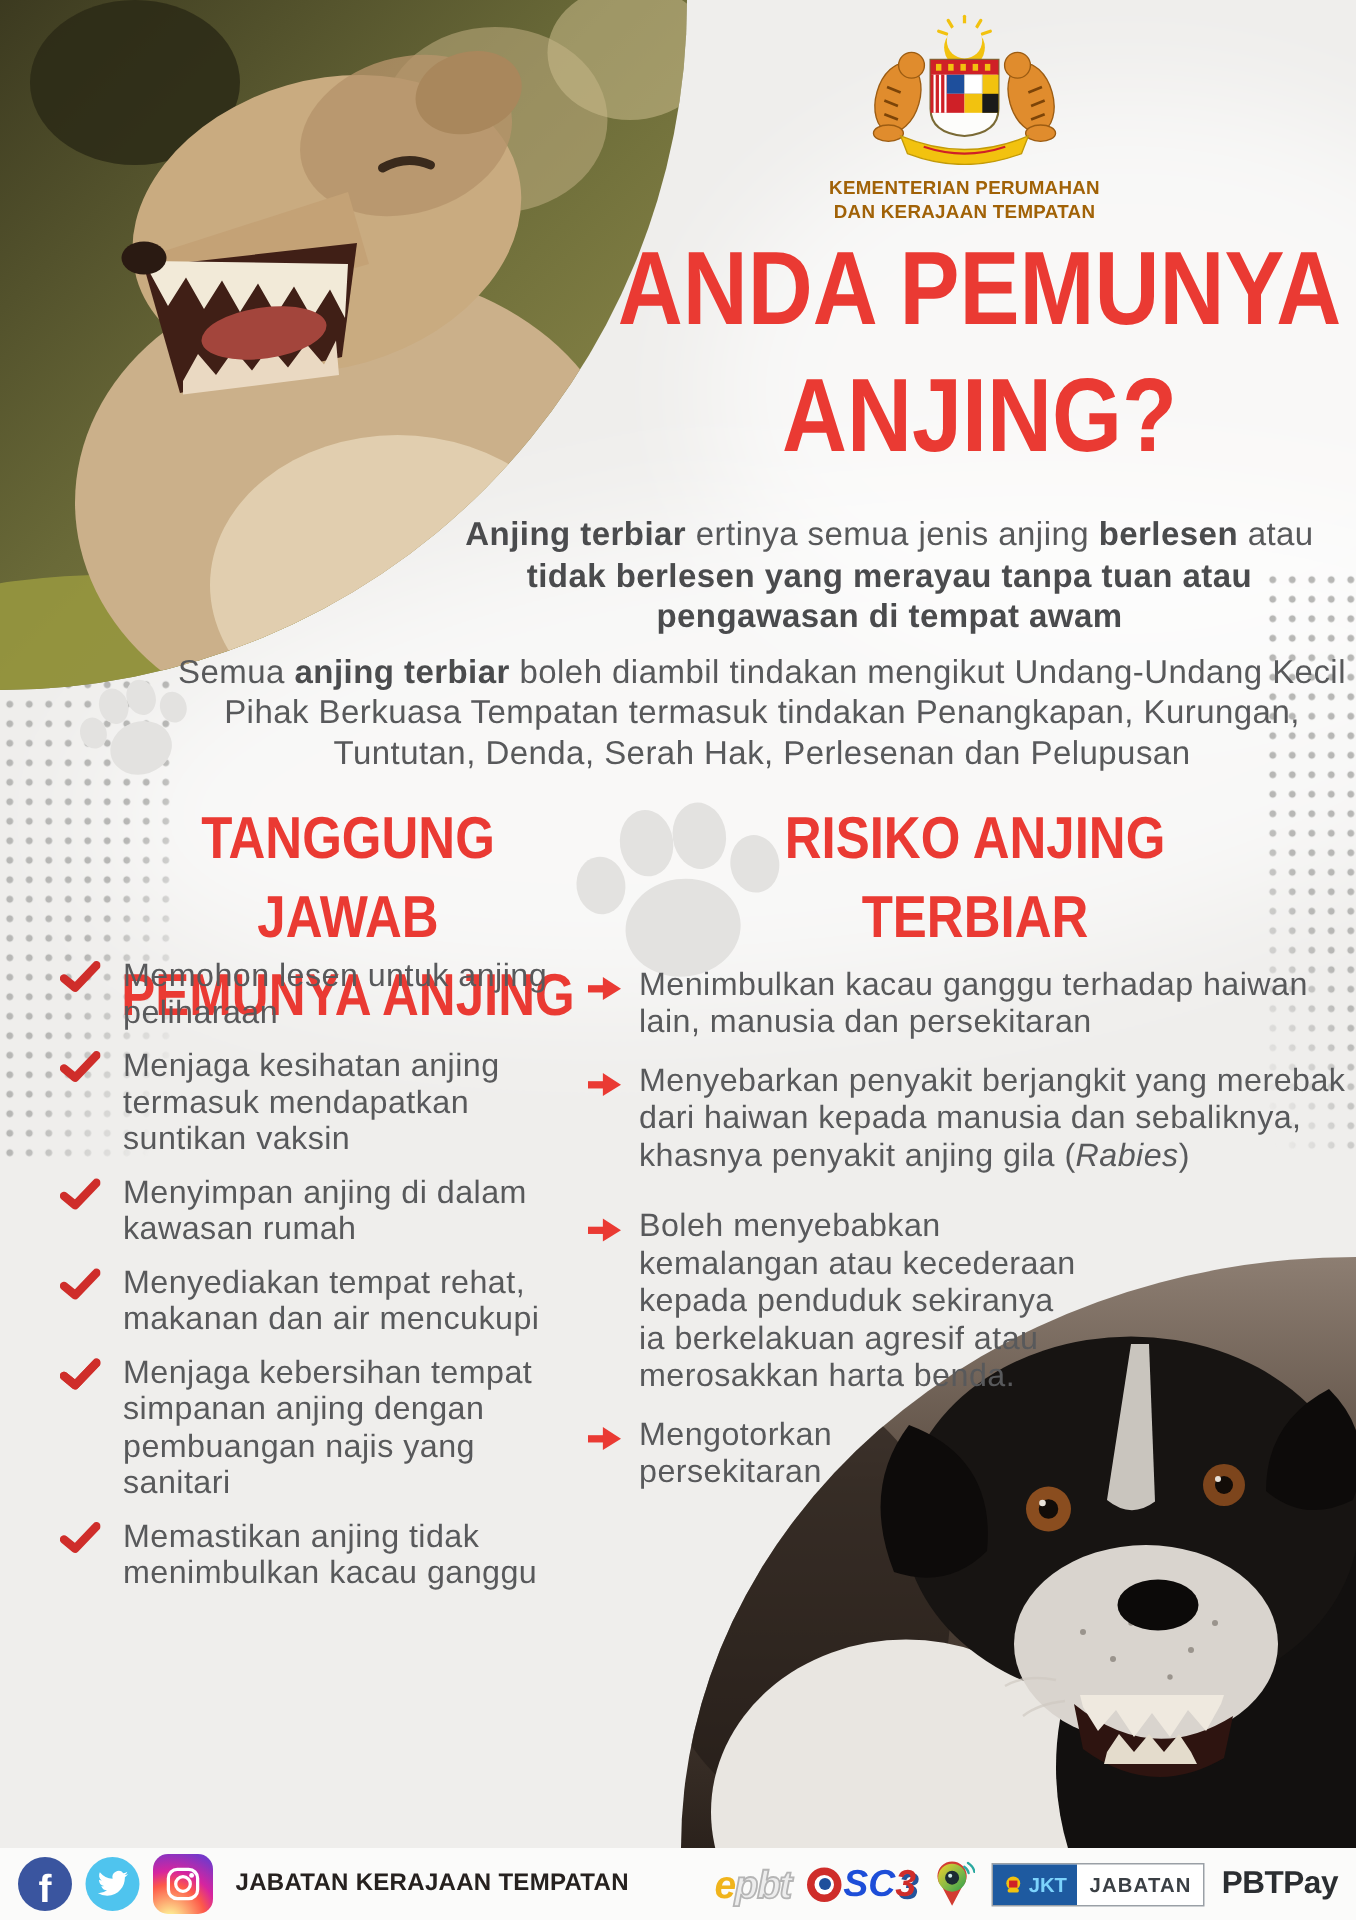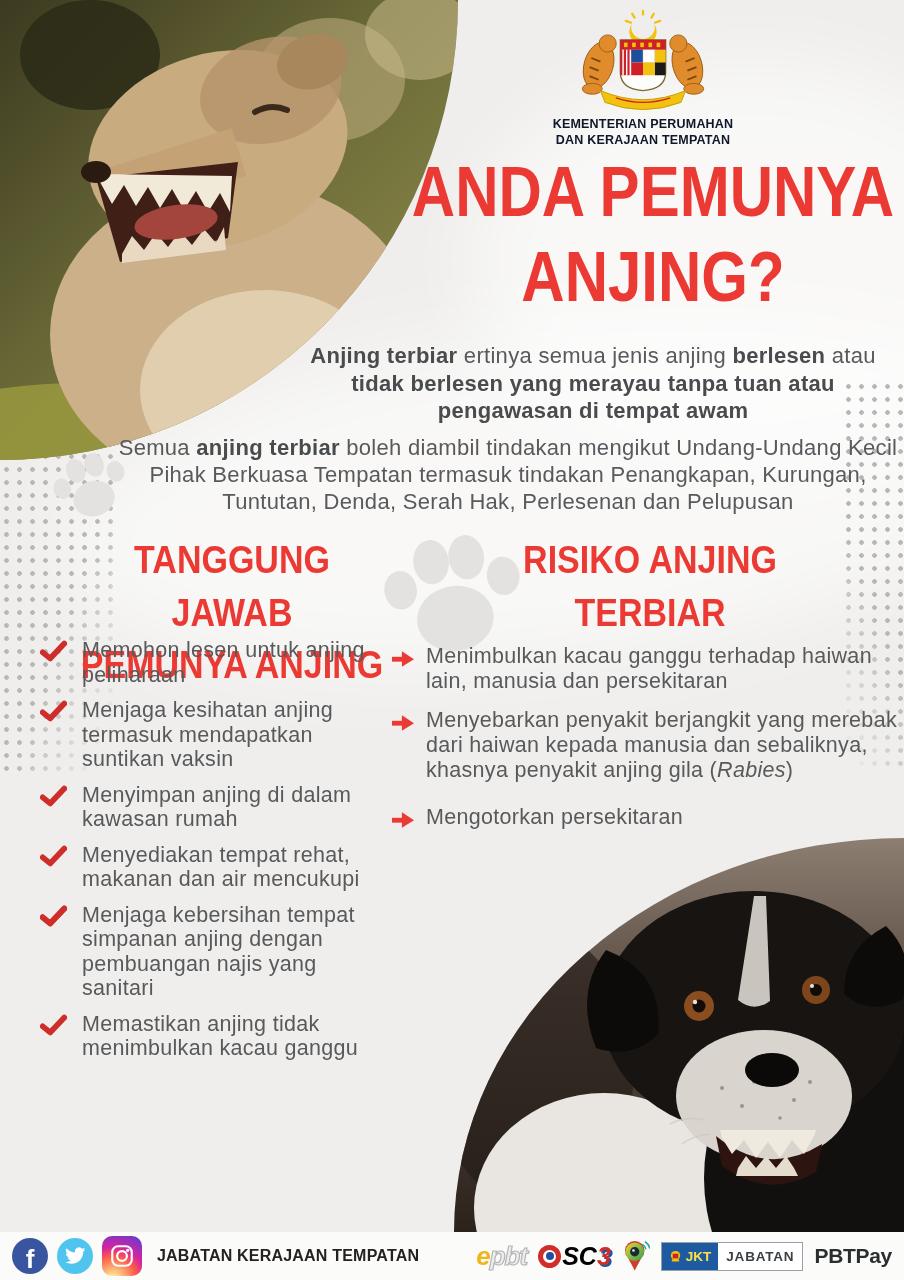--- a/index.html
+++ b/index.html
@@ -35,21 +35,21 @@
   .paw{position:absolute;z-index:1;fill:#e3e2e0;}
   .paw-small{left:50px;top:448px;width:80px;transform:rotate(-18deg);}
   .paw-big{left:378px;top:524px;width:148px;transform:rotate(-8deg);}
   
   .top-photo{position:absolute;left:0;top:0;width:458px;height:460px;z-index:2;
     border-bottom-right-radius:100% 100%;overflow:hidden;}
   .top-photo svg{display:block;width:100%;height:100%;}
   
   .crest-wrap{position:absolute;left:548px;top:6px;width:190px;text-align:center;z-index:3;}
   .crest-wrap svg{display:inline-block;}
-  .ministry{margin-top:2px;font-size:12.5px;font-weight:bold;color:#0f172a;line-height:16px;letter-spacing:.2px;}
+  .ministry{margin-top:2px;font-size:12.5px;font-weight:bold;color:#a16207;line-height:16px;letter-spacing:.2px;}
   
   .title{position:absolute;left:406px;top:150px;width:494px;text-align:center;z-index:3;
     color:var(--red);font-weight:800;font-size:60px;line-height:73px;letter-spacing:0;
     transform:scaleY(1.16);transform-origin:50% 0;}
   
   .intro{position:absolute;z-index:3;text-align:center;font-size:22px;line-height:27.5px;letter-spacing:.3px;color:var(--text);}
   .intro b{color:var(--textbold);font-weight:bold;}
   .intro-1{left:283px;top:320px;width:620px;}
   .intro-2{left:116px;top:412px;width:784px;line-height:27px;}
   
@@ -83,24 +83,24 @@
   .ig{width:40px;height:40px;border-radius:10px;display:flex;align-items:center;justify-content:center;
     background:radial-gradient(circle at 28% 110%,#fdf497 5%,#fd5949 45%,#d6249f 62%,#7638c9 90%);}
   .dept{font-weight:bold;font-size:16px;color:#26211f;margin-left:6px;letter-spacing:.2px;white-space:nowrap;}
   .brandbar{margin-left:auto;display:flex;align-items:center;gap:11px;}
   .epbt{font-style:italic;font-weight:800;font-size:26px;letter-spacing:-1px;white-space:nowrap;}
   .epbt .e{color:#f0b41c;font-style:italic;}
   .epbt .rest{color:#ededed;-webkit-text-stroke:1.2px #b5b5b5;font-style:italic;}
   .osc{display:flex;align-items:center;font-style:italic;font-weight:800;font-size:25px;}
   .osc-o{width:13px;height:13px;border:5px solid #cf2d2a;border-radius:50%;display:inline-flex;align-items:center;justify-content:center;margin-right:1px;background:#fff;}
   .osc-o i{width:8px;height:8px;border-radius:50%;background:#1e4f9c;display:block;}
-  .osc .sc{color:#000000;}
+  .osc .sc{color:#1d4ed8;}
   .osc .three{color:#cf2d2a;text-shadow:2px 2px 0 #24549b;}
   .jkt-badge{display:flex;align-items:stretch;border:1px solid #9aa0a6;background:#fff;height:27px;}
-  .jkt-left{background:#1e5aa0;color:#fde047;font-weight:bold;font-size:13.5px;display:flex;align-items:center;gap:4px;padding:0 7px;}
+  .jkt-left{background:#1e5aa0;color:#7dd3fc;font-weight:bold;font-size:13.5px;display:flex;align-items:center;gap:4px;padding:0 7px;}
   .jkt-right{color:#3a3f44;font-weight:bold;font-size:13.5px;letter-spacing:.8px;display:flex;align-items:center;padding:0 8px;}
   .pbtpay{font-weight:800;font-size:21px;color:#2b2e31;letter-spacing:-.3px;}
 </style>
 </head>
 <body>
 
 <div class="poster">
 
   <div class="swoosh swoosh-1"></div>
   <div class="swoosh swoosh-2"></div>
@@ -255,20 +255,24 @@
             <rect x="0" y="5" width="10" height="4.4" fill="#ea3a33"></rect>
             <path d="M9 0 L20 7.2 L9 14 Z" fill="#ea3a33"></path>
           </svg></span><span class="txt"><span>Menimbulkan kacau ganggu terhadap haiwan lain, manusia dan persekitaran</span><i></i><span></span></span></li>
     <li><span class="bullet"><svg width="22" height="16" viewBox="0 0 20 14">
             <rect x="0" y="5" width="10" height="4.4" fill="#ea3a33"></rect>
             <path d="M9 0 L20 7.2 L9 14 Z" fill="#ea3a33"></path>
           </svg></span><span class="txt"><span>Menyebarkan penyakit berjangkit yang merebak dari haiwan kepada manusia dan sebaliknya, khasnya penyakit anjing gila (</span><i>Rabies</i><span>)</span></span></li>
     <li><span class="bullet"><svg width="22" height="16" viewBox="0 0 20 14">
             <rect x="0" y="5" width="10" height="4.4" fill="#ea3a33"></rect>
             <path d="M9 0 L20 7.2 L9 14 Z" fill="#ea3a33"></path>
+          </svg></span><span class="txt"><span>Boleh menyebabkan kemalangan atau kecederaan kepada penduduk sekiranya ia berkelakuan agresif atau merosakkan harta benda.</span><i></i><span></span></span></li>
+    <li><span class="bullet"><svg width="22" height="16" viewBox="0 0 20 14">
+            <rect x="0" y="5" width="10" height="4.4" fill="#ea3a33"></rect>
+            <path d="M9 0 L20 7.2 L9 14 Z" fill="#ea3a33"></path>
           </svg></span><span class="txt"><span>Mengotorkan persekitaran</span><i></i><span></span></span></li>
   </ul>
 
   <div class="bottom-photo">
     <svg viewBox="0 0 450 394" preserveAspectRatio="none">
       <defs>
         <linearGradient id="bpbg" x1="0" y1="0" x2="0" y2="1">
           <stop offset="0" stop-color="#8d7e72"></stop>
             <stop offset=".4" stop-color="#5a4c41"></stop>
             <stop offset="1" stop-color="#2b221c"></stop>

